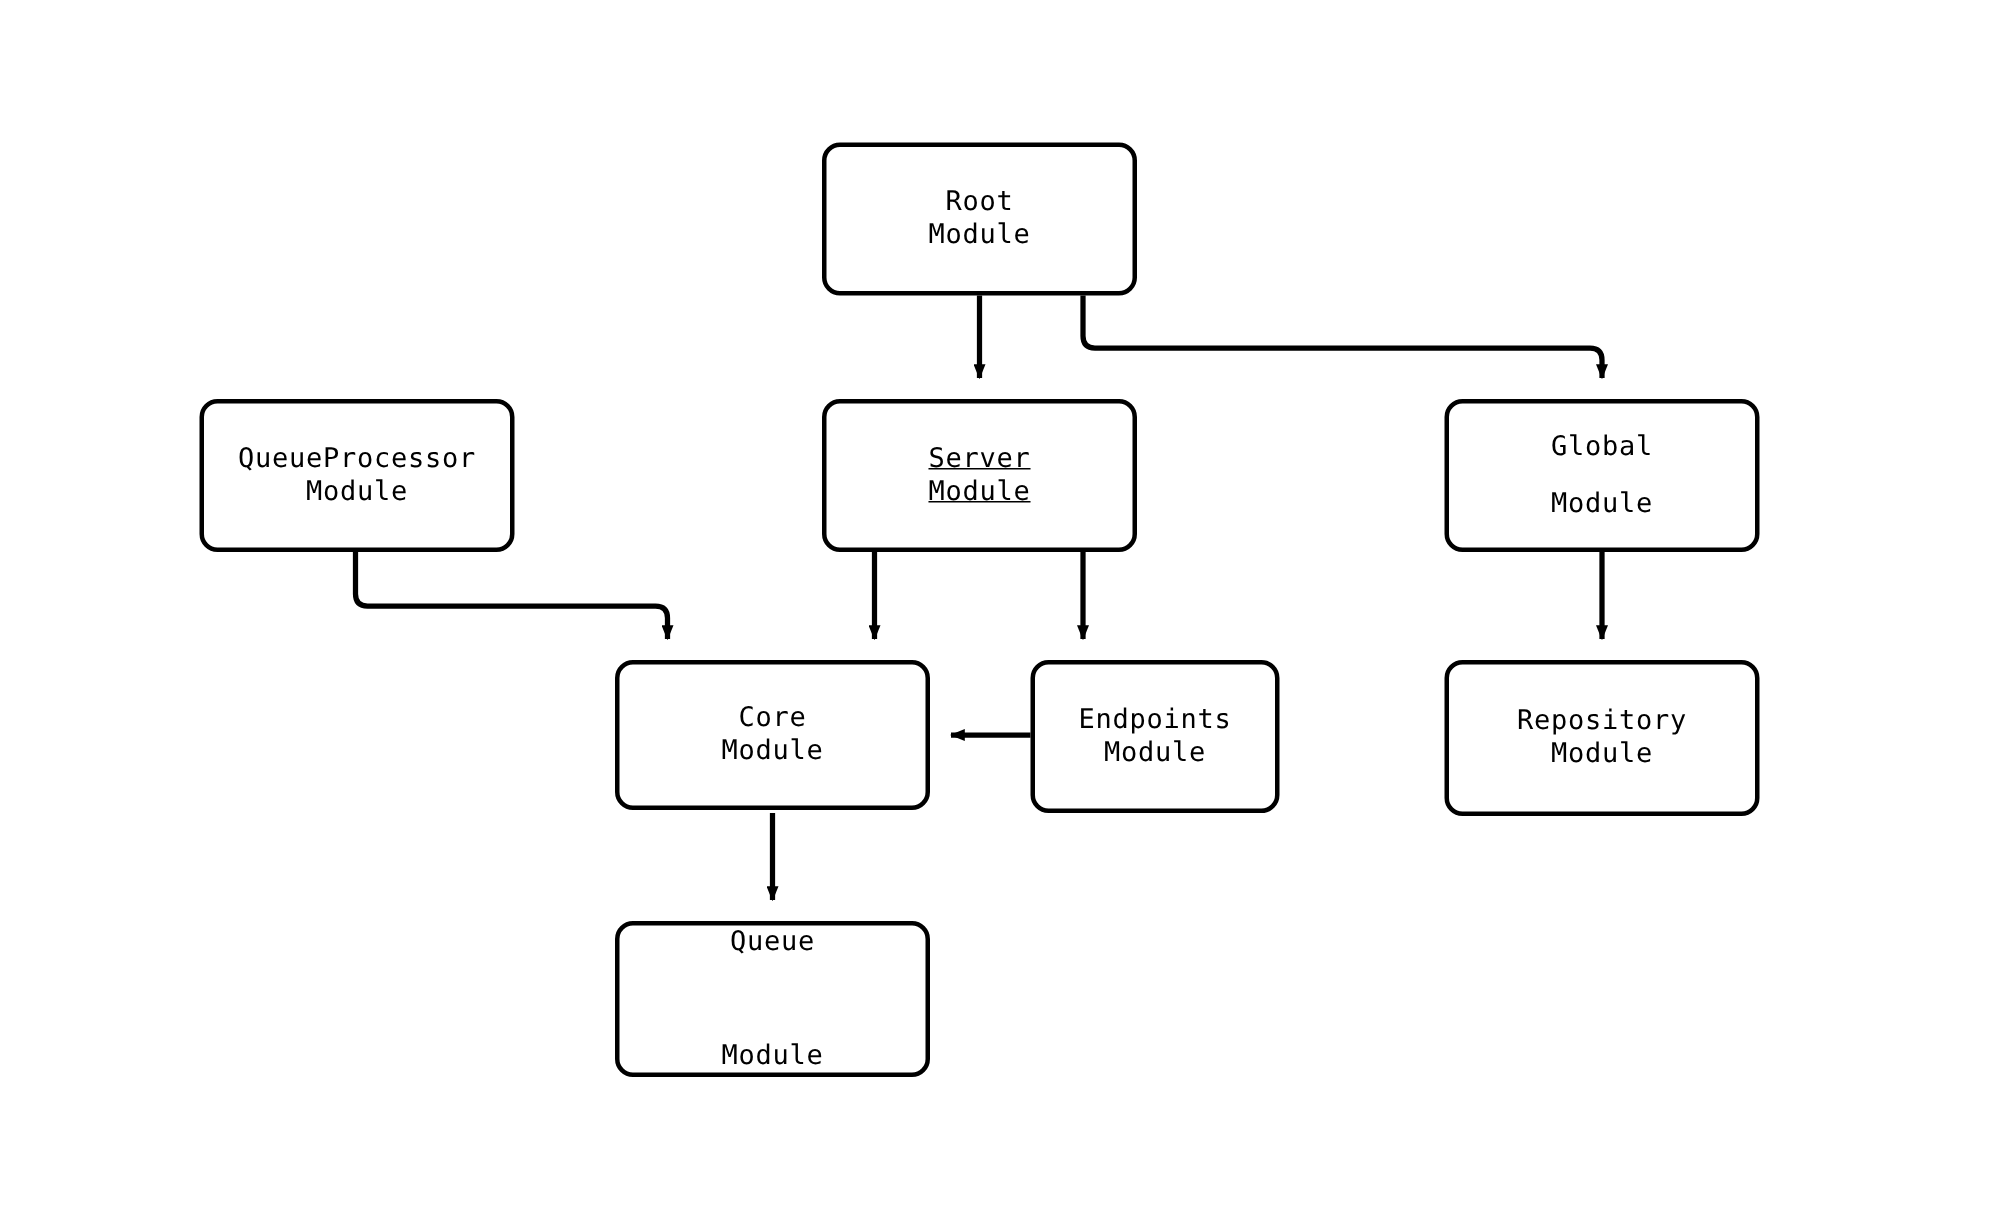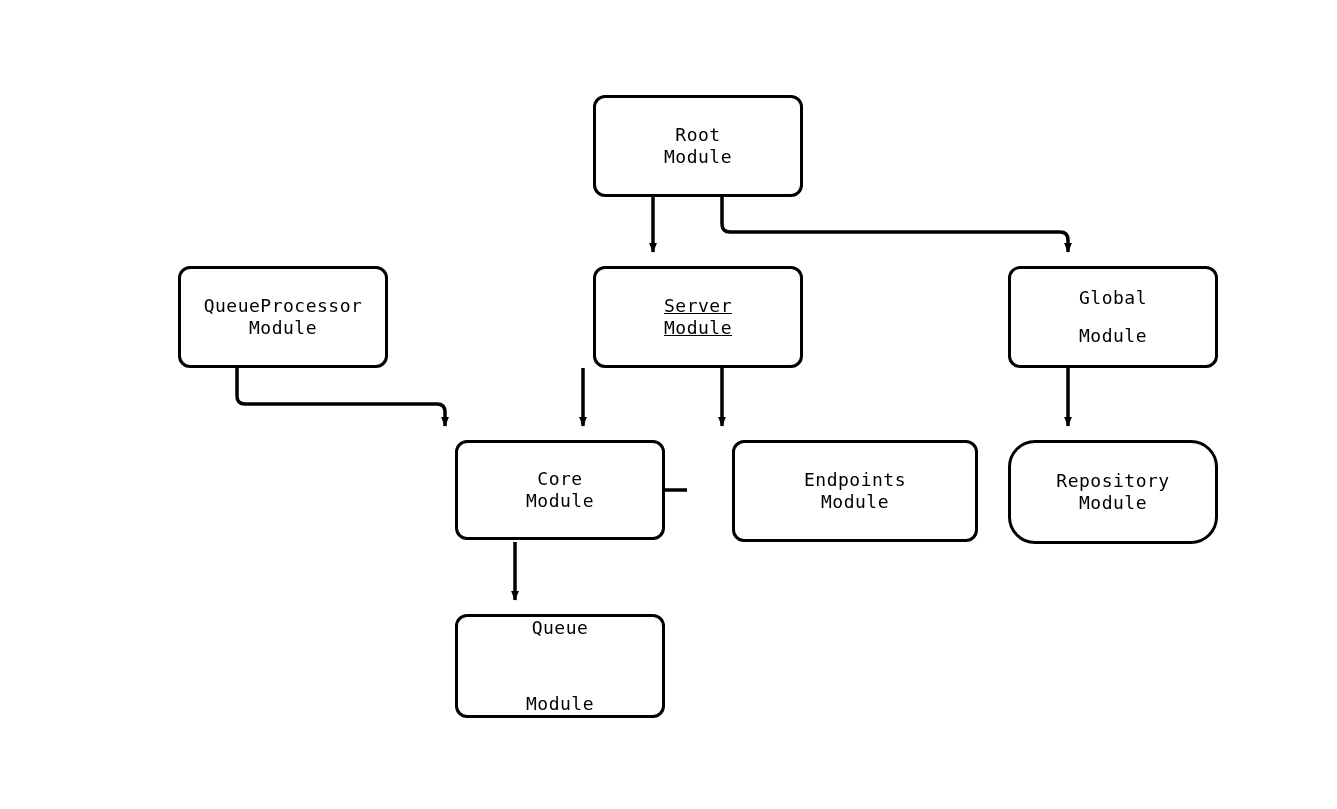--- a/index.html
+++ b/index.html
@@ -33,21 +33,20 @@
     display: flex;
     flex-direction: column;
     align-items: center;
     justify-content: center;
     text-align: center;
     color: #000000;
     font-size: 18px;
     line-height: 22px;
     letter-spacing: 0.5px;
     z-index: 2;
-    margin-left: 45px;
   }
   .node-line {
     display: block;
     white-space: pre;
   }
 </style>
 </head>
 <body>
 
 <div id="diagram-canvas">
@@ -110,26 +109,26 @@
   <div class="node" style="left:963px; top:266px; width:210px; height:102px;gap:16px;">
     <span class="node-line">Global</span>
     <span class="node-line">Module</span>
   </div>
 
   <div class="node" style="left:410px; top:440px; width:210px; height:100px;text-align:right;">
     <span class="node-line">Core</span>
     <span class="node-line">Module</span>
   </div>
 
-  <div class="node" style="left:687px; top:440px; width:246px; height:102px;">
+  <div class="node" style="left:687px; top:440px; width:166px; height:102px;">
     <span class="node-line">Endpoints</span>
     <span class="node-line">Module</span>
   </div>
 
-  <div class="node" style="left:963px; top:440px; width:210px; height:104px;border-radius:27px;">
+  <div class="node" style="left:963px; top:440px; width:210px; height:104px;">
     <span class="node-line">Repository</span>
     <span class="node-line">Module</span>
   </div>
 
   <div class="node" style="left:410px; top:614px; width:210px; height:104px;justify-content:space-between;">
     <span class="node-line">Queue</span>
     <span class="node-line">Module</span>
   </div>
 
 </div>

